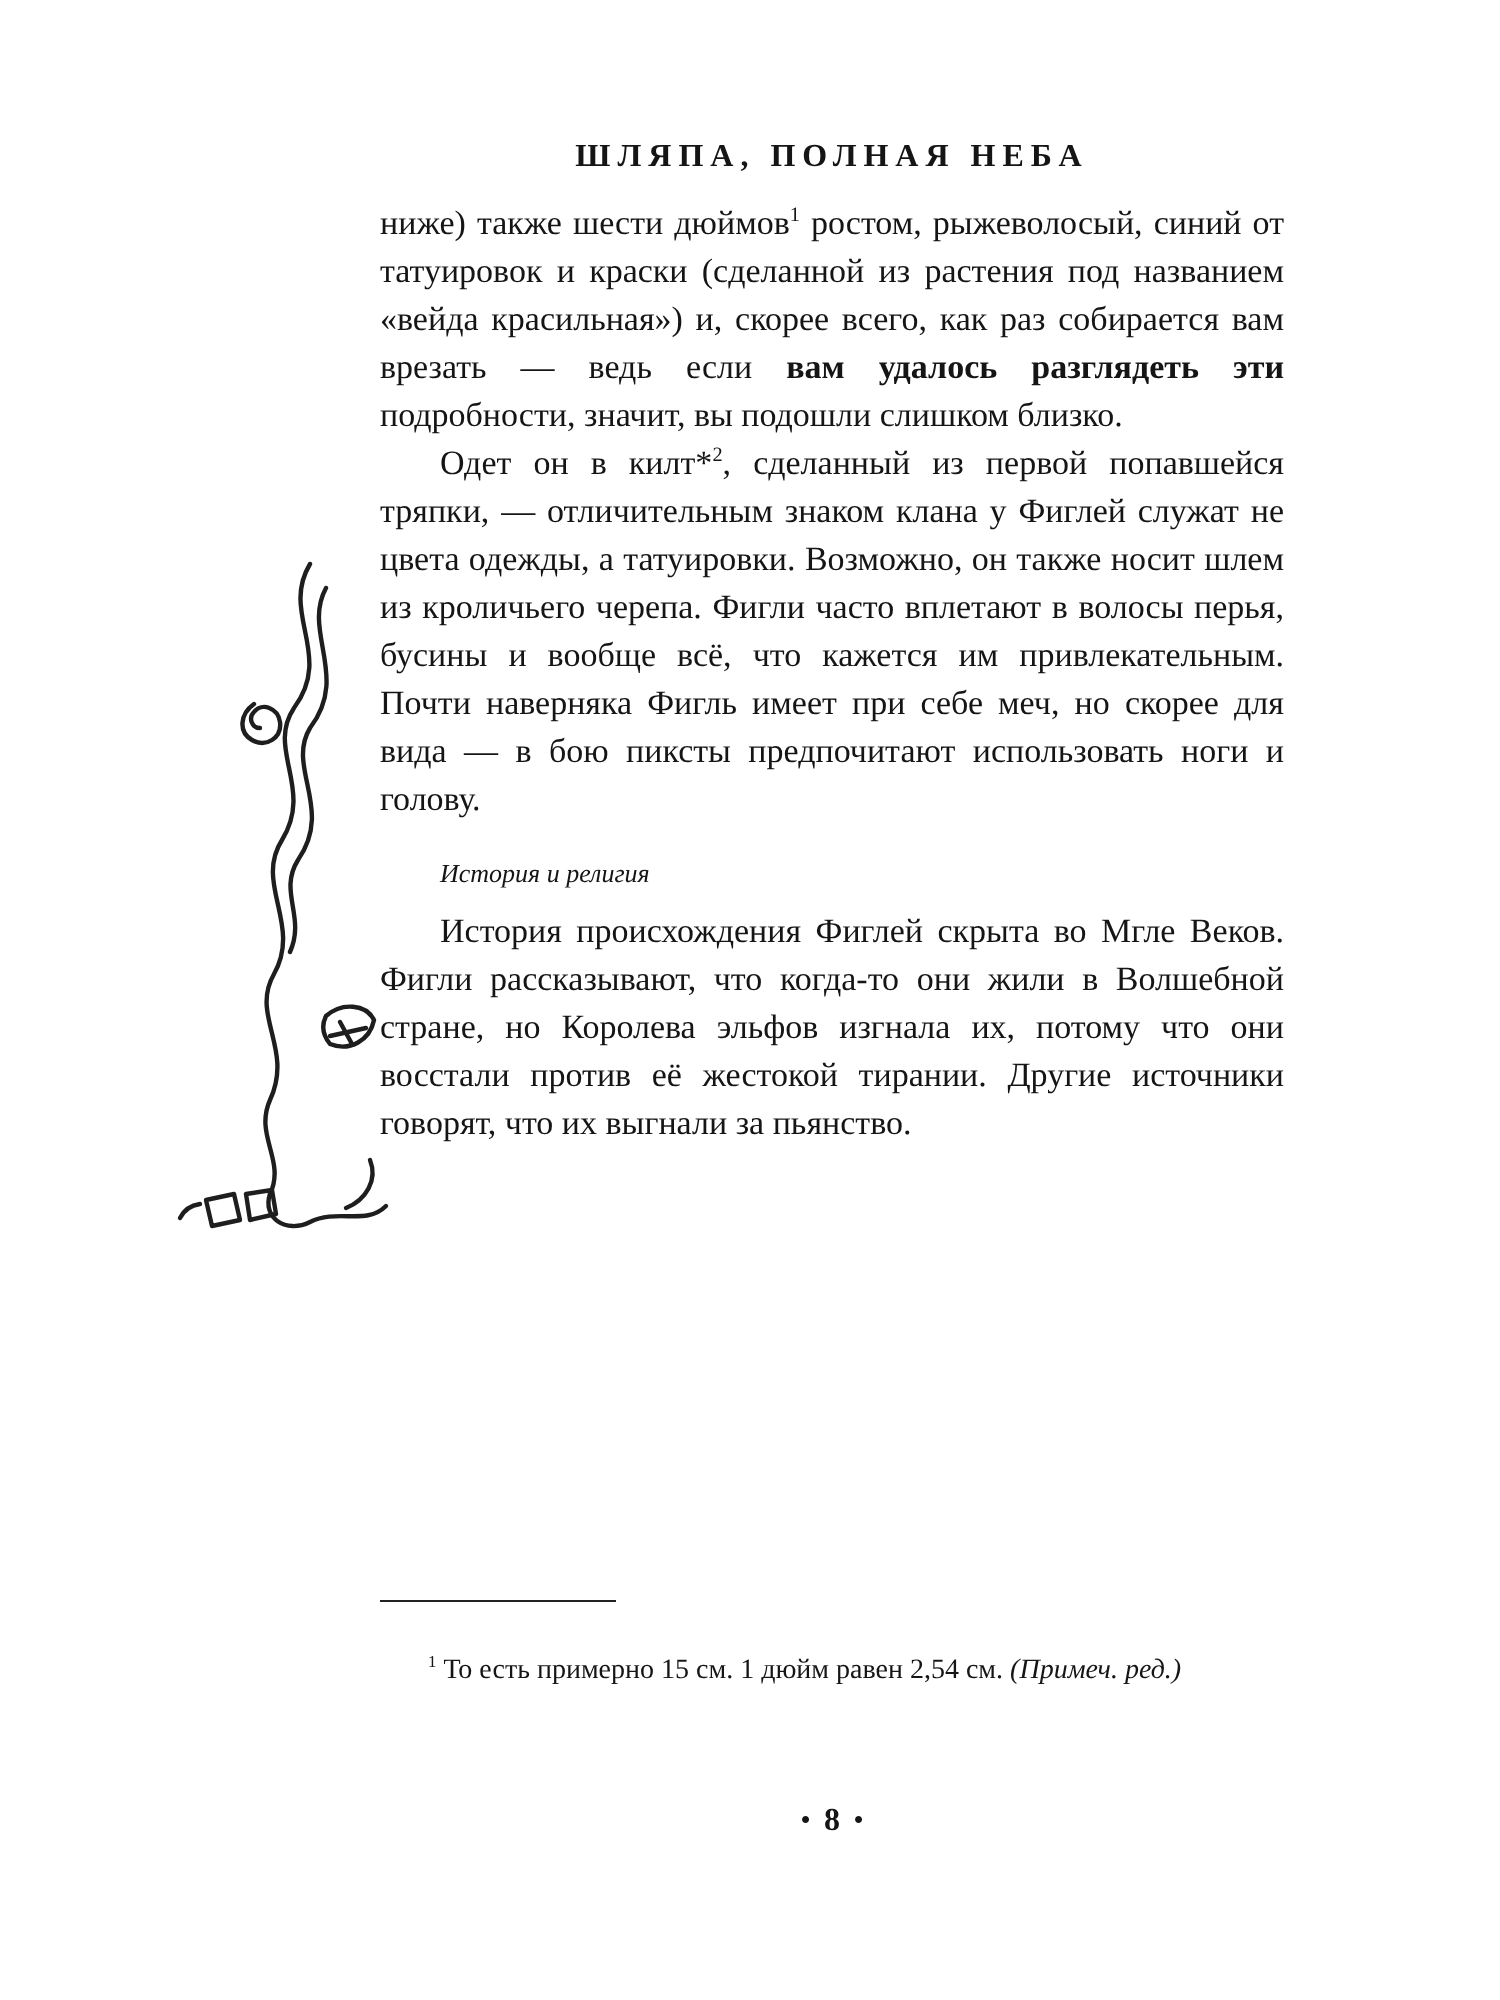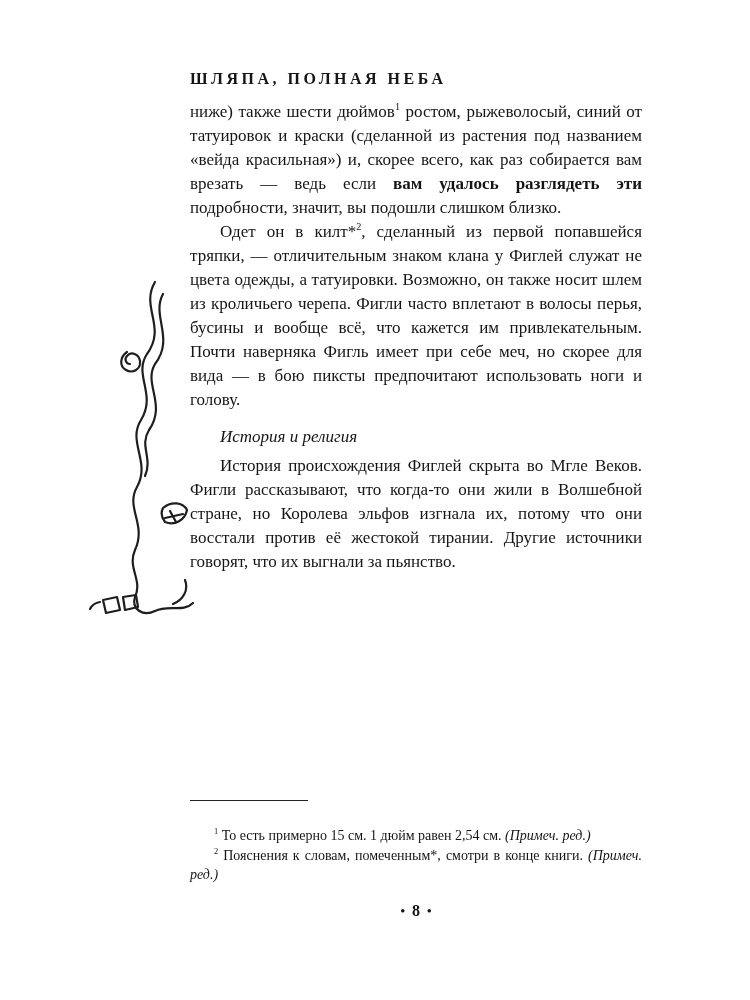--- a/index.html
+++ b/index.html
@@ -15,21 +15,21 @@
     background: #ffffff;
     overflow: hidden;
     font-family: "Liberation Serif", "DejaVu Serif", serif;
     color: #151515;
   }
   .running-head {
     position: absolute;
     top: 70px;
     left: 190px;
     width: 452px;
-    text-align: left;
+    text-align: center;
     font-weight: bold;
     font-size: 16px;
     letter-spacing: 3.5px;
   }
   .text-col {
     position: absolute;
     top: 100px;
     left: 190px;
     width: 452px;
     font-size: 17px;
@@ -47,21 +47,21 @@
   .italic { font-style: italic; }
   sup {
     font-size: 0.6em;
     line-height: 0;
     vertical-align: super;
   }
   .section-heading {
     font-style: italic;
     text-indent: 30px;
     margin: 13px 0 5px 0;
-    font-size: 17px;
+    font-size: 13px;
   }
   .footnote-sep {
     position: absolute;
     top: 800px;
     left: 190px;
     width: 118px;
     border-top: 1.5px solid #222;
   }
   .footnotes {
     position: absolute;
@@ -128,20 +128,19 @@
       <p class="para"><span>ниже) также шести дюймов</span><sup>1</sup><span> ростом, рыжеволосый, синий от татуировок и краски (сделанной из растения под названием «вейда красильная») и, скорее всего, как раз собирается вам врезать — ведь если </span><span class="bold">вам удалось разглядеть эти</span><span> подробности, значит, вы подошли слишком близко.</span></p>
       <p class="para indent"><span>Одет он в килт*</span><sup>2</sup><span>, сделанный из первой попавшейся тряпки, — отличительным знаком клана у Фиглей служат не цвета одежды, а татуировки. Возможно, он также носит шлем из кроличьего черепа. Фигли часто вплетают в волосы перья, бусины и вообще всё, что кажется им привлекательным. Почти наверняка Фигль имеет при себе меч, но скорее для вида — в бою пиксты предпочитают использовать ноги и голову.</span></p>
       <div class="section-heading">История и религия</div>
       <p class="para indent"><span>История происхождения Фиглей скрыта во Мгле Веков. Фигли рассказывают, что когда-то они жили в Волшебной стране, но Королева эльфов изгнала их, потому что они восстали против её жестокой тирании. Другие источники говорят, что их выгнали за пьянство.</span></p>
     </div>
 
   <div class="footnote-sep"></div>
 
   <div class="footnotes">
       <p class="para indent"><sup>1</sup><span> То есть примерно 15 см. 1 дюйм равен 2,54 см. </span><span class="italic">(Примеч. ред.)</span></p>
-      <p class="para indent"><sup>2</sup><span> Пояснения к словам, помеченным*, смотри в конце книги. </span><span class="italic">(Примеч. ред.)</span></p>
     </div>
 
   <div class="page-footer">
     <span class="bullet">•</span><span>8</span><span class="bullet">•</span>
   </div>
 
 </div>
 
 </body></html>

